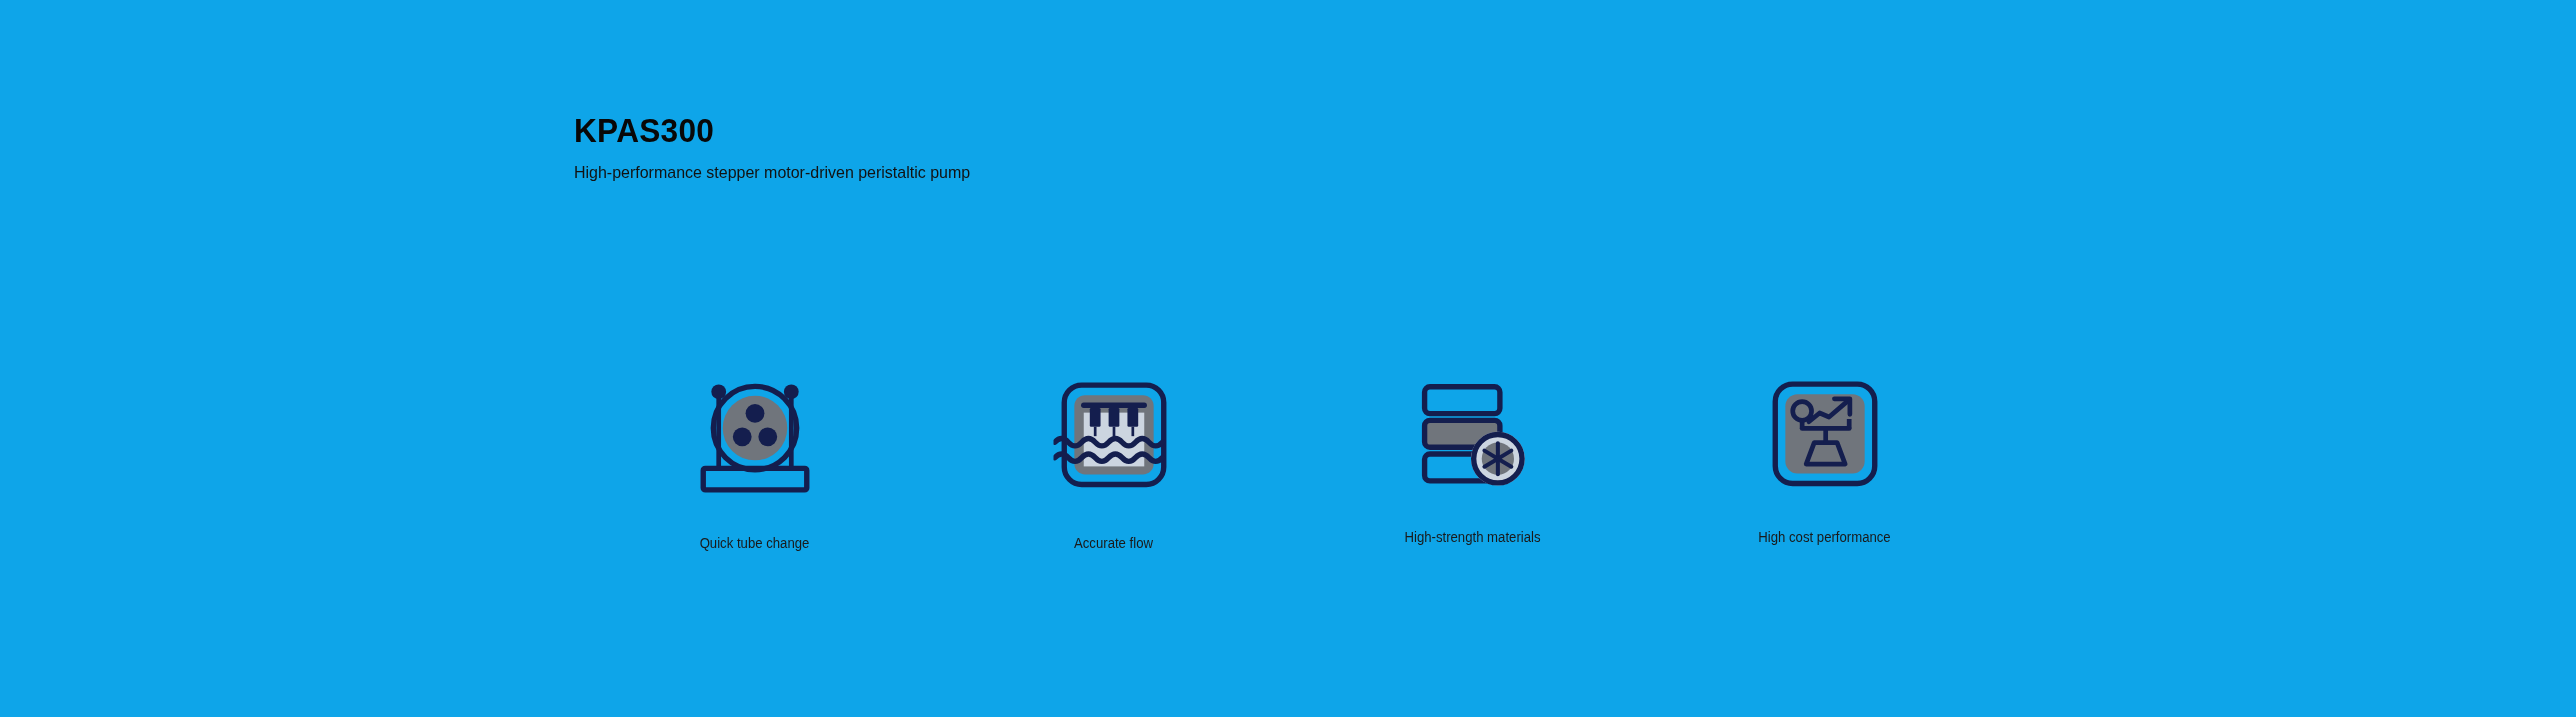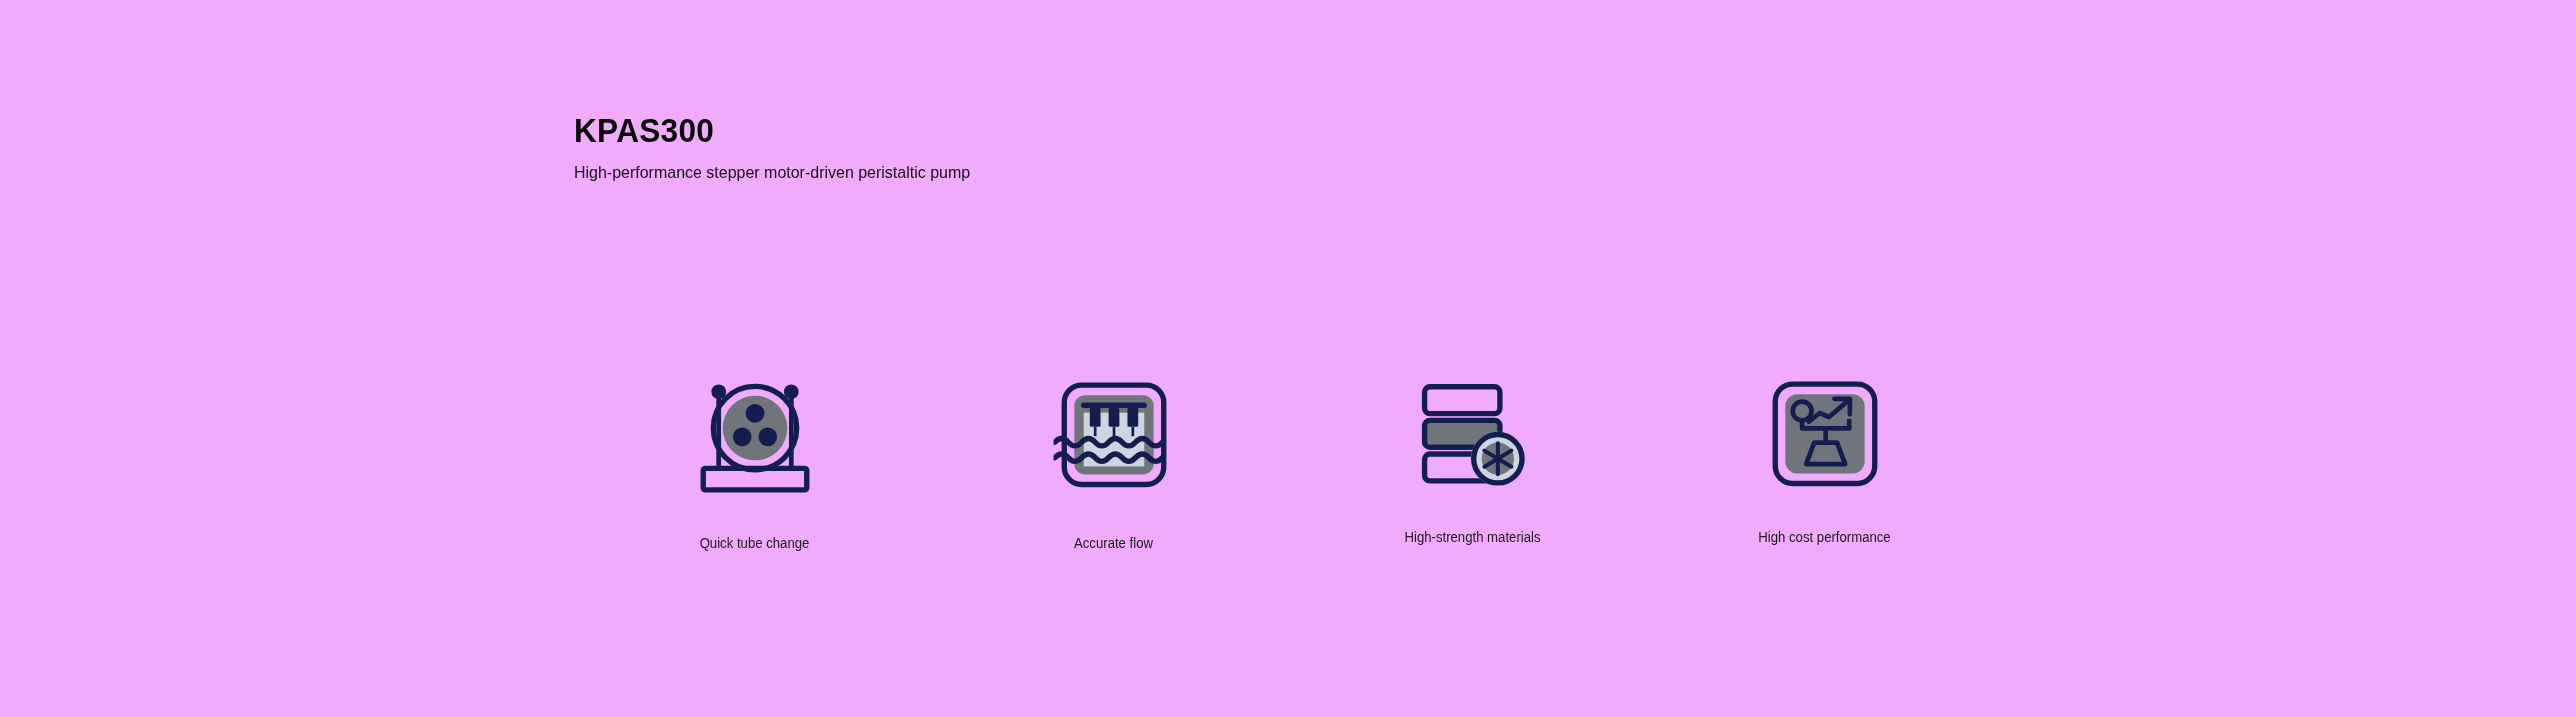--- a/index.html
+++ b/index.html
@@ -12,21 +12,21 @@
     height: 717px;
     background: #ccd5e0;
     font-family: "Liberation Sans", sans-serif;
     overflow: hidden;
     position: relative;
   }
 
   .banner {
     position: absolute;
     inset: 0;
-    background: #f0abfc;
+    background: #0ea5e9;
   }
 
   
   .heading-block {
     position: absolute;
     left: 574px;
     top: 113px;
     width: 1073px;
   }
 

